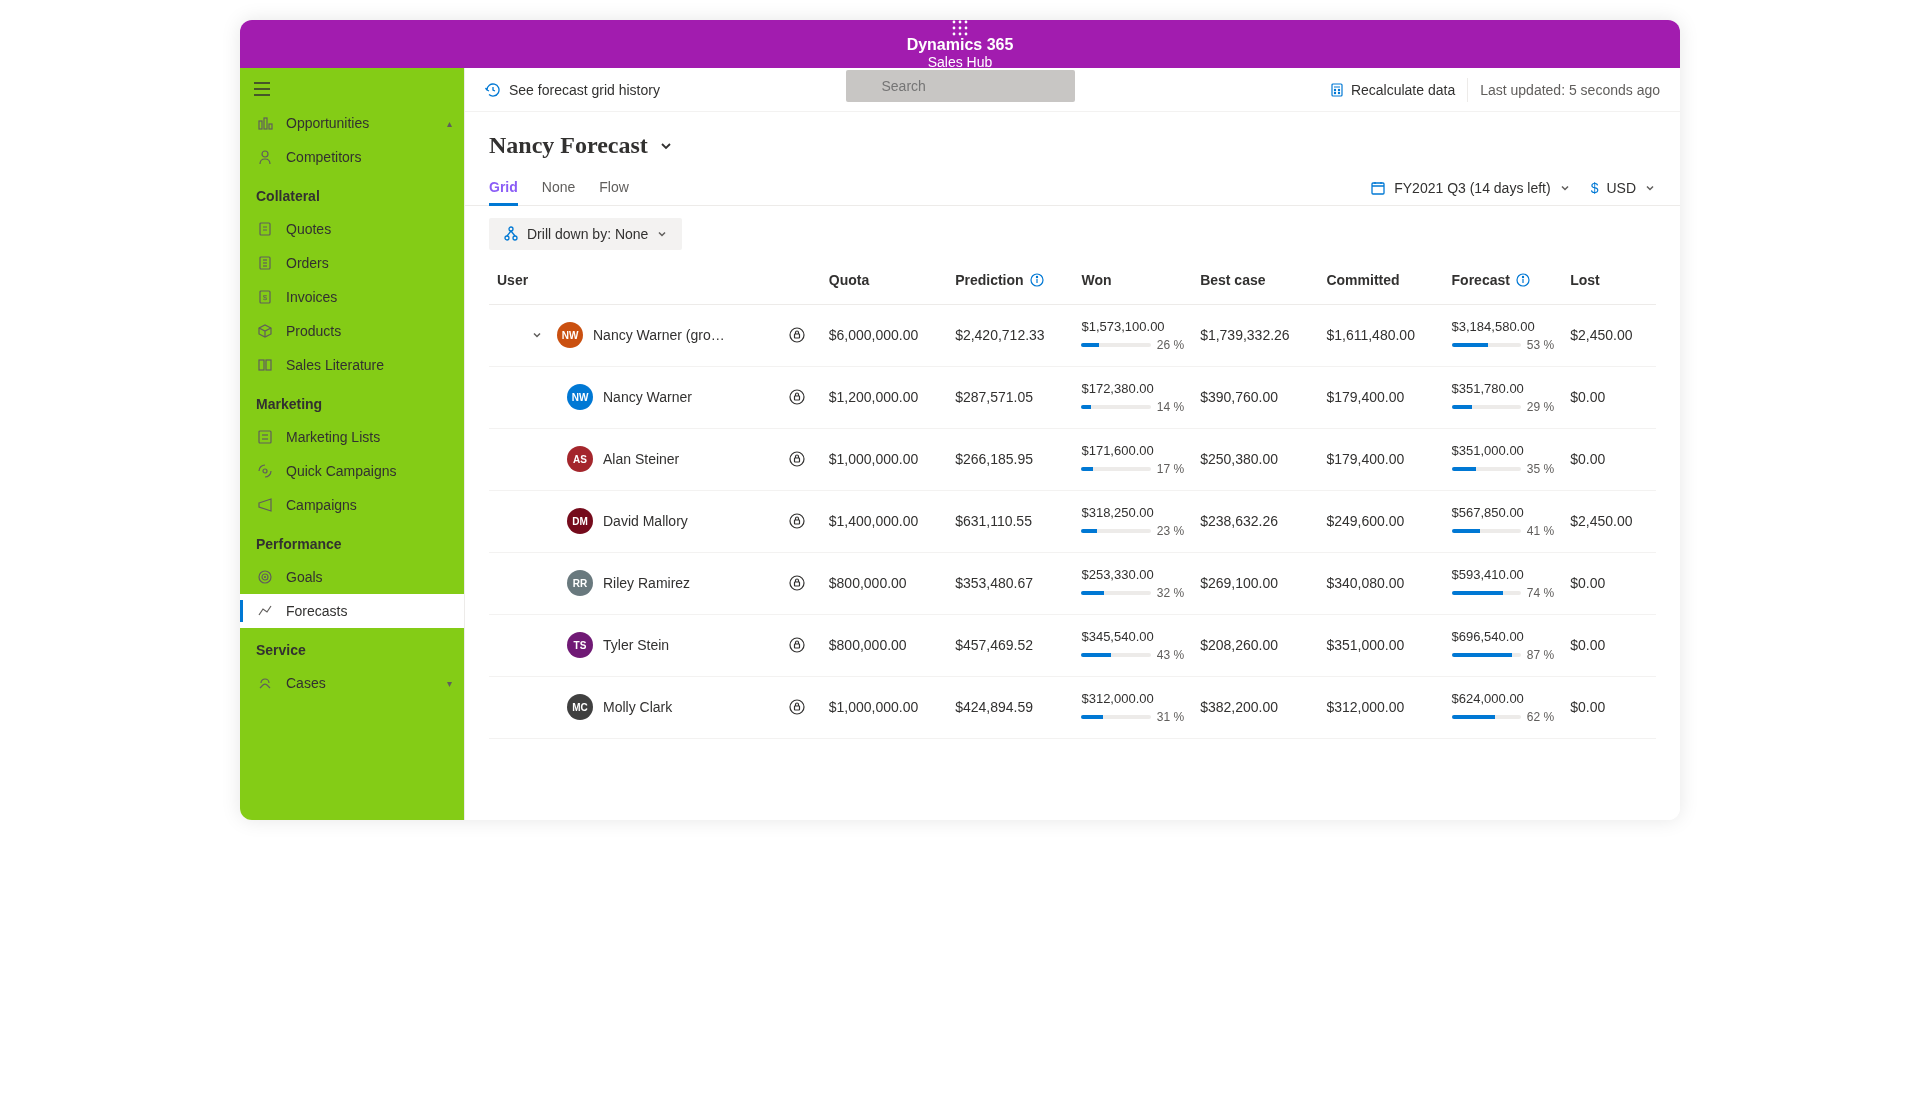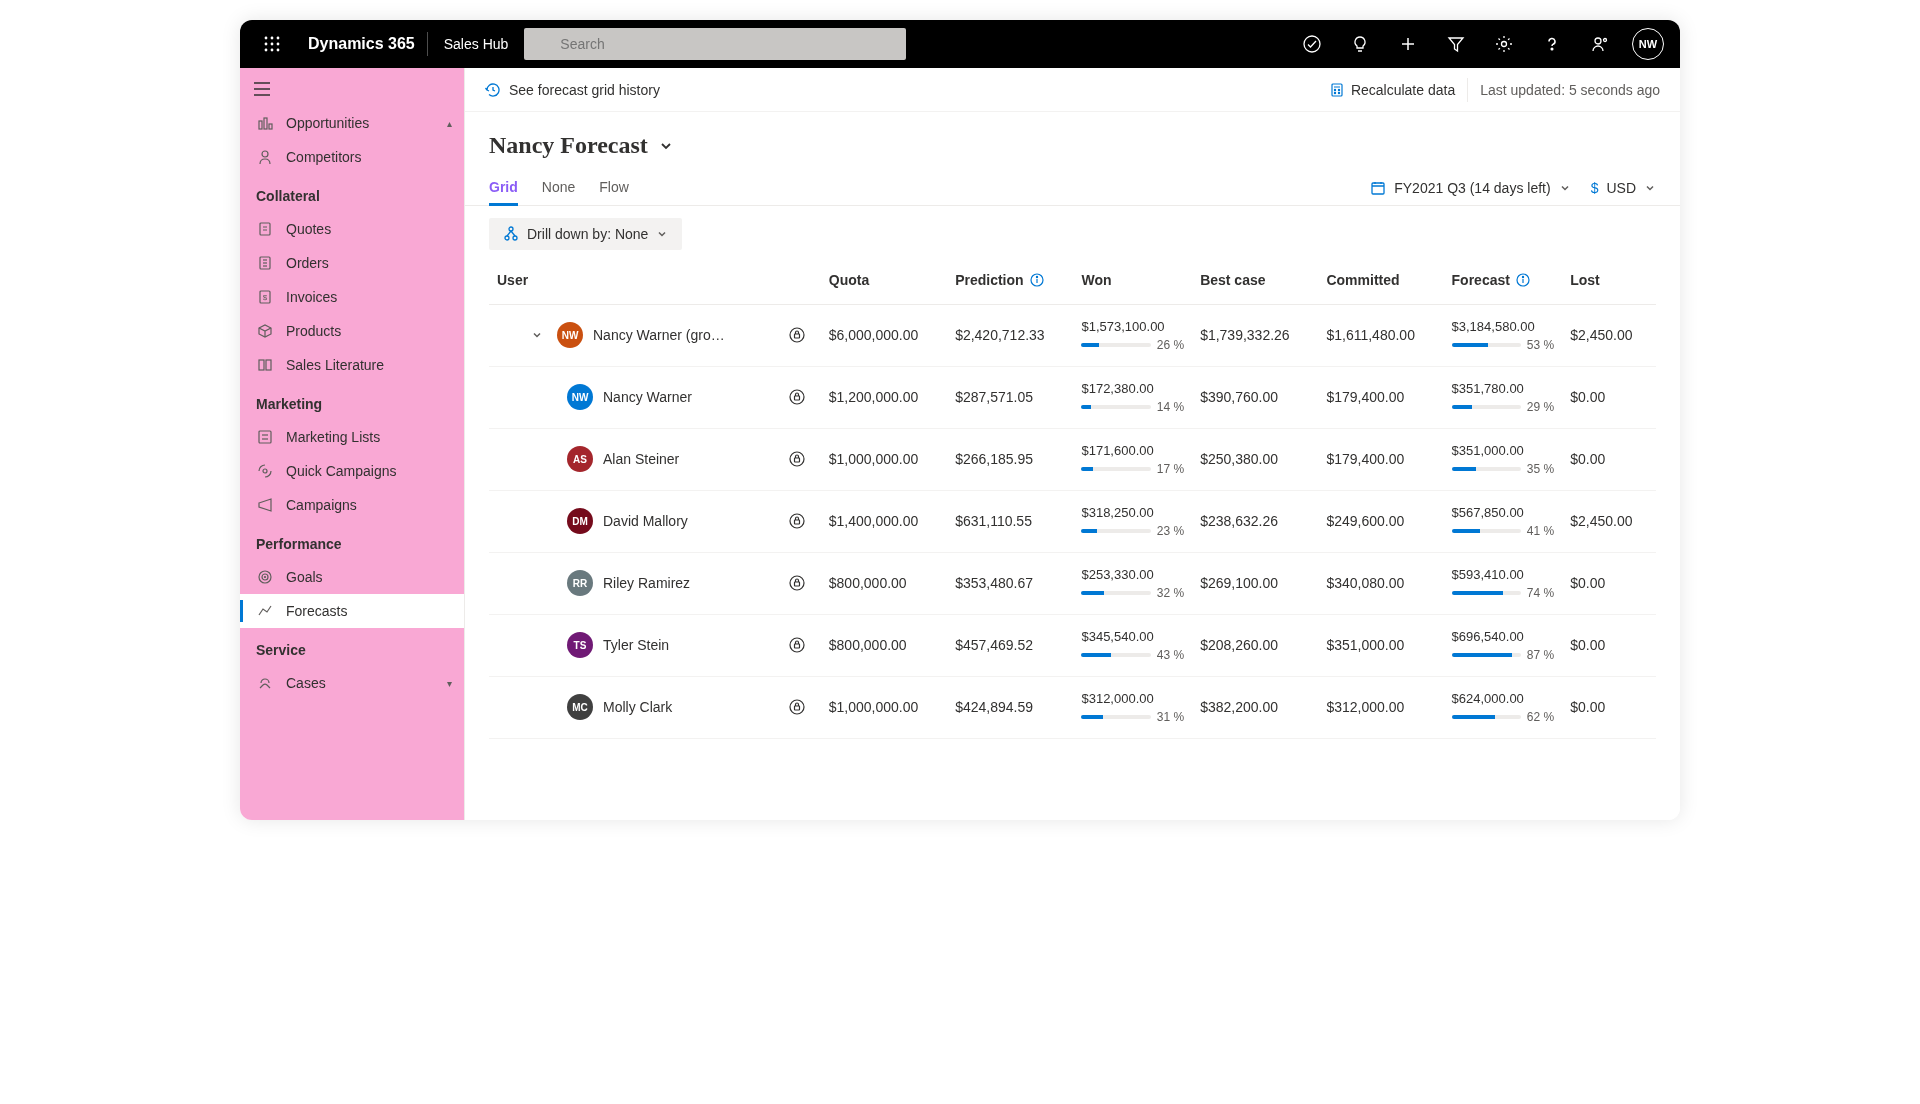--- a/index.html
+++ b/index.html
@@ -1,35 +1,35 @@
 <!DOCTYPE html>
 <html><head>
 <meta charset="utf-8">
 <style>
 * { margin: 0; padding: 0; box-sizing: border-box; }
 body { font-family: "Segoe UI", -apple-system, sans-serif; font-size: 14px; color: #323130; background: #fff; overflow: hidden; }
 .app { width: 1440px; height: 800px; display: flex; flex-direction: column; border-radius: 12px; overflow: hidden; box-shadow: 0 0 20px rgba(0,0,0,0.1); margin: 20px auto; }
 
 
-.topbar { height: 48px; background: #000000; color: #fff; display: flex; align-items: center; padding: 0 8px; flex-shrink: 0; }
+.topbar { height: 48px; background: #a21caf; color: #fff; display: flex; align-items: center; padding: 0 8px; flex-shrink: 0; flex-direction: column; }
 .topbar .waffle { width: 48px; height: 48px; display: flex; align-items: center; justify-content: center; cursor: pointer; }
 .topbar .brand { font-size: 16px; font-weight: 600; padding: 0 12px; }
 .topbar .divider { width: 1px; height: 24px; background: rgba(255,255,255,0.3); }
 .topbar .appname { padding: 0 16px; font-size: 14px; }
 .topbar .search-wrap { flex: 1; max-width: 480px; margin: 0 auto; }
 .topbar .search { width: 100%; height: 32px; background: #c8c6c4; border: none; border-radius: 2px; padding: 0 12px 0 36px; font-size: 14px; color: #605e5c; position: relative; }
 .topbar .search-container { position: relative; width: 100%; }
 .topbar .search-icon-pos { position: absolute; left: 10px; top: 8px; color: #605e5c; }
 .topbar .spacer { flex: 1; }
 .topbar .icon-btn { width: 48px; height: 48px; display: flex; align-items: center; justify-content: center; cursor: pointer; color: #fff; }
 .topbar .avatar-circle { width: 32px; height: 32px; border: 1px solid #fff; border-radius: 50%; display: flex; align-items: center; justify-content: center; font-size: 11px; font-weight: 600; margin: 0 8px; }
 
 
 .main { flex: 1; display: flex; overflow: hidden; }
-.sidebar { width: 225px; background: #f9a8d4; border-right: 1px solid #edebe9; overflow-y: auto; padding-top: 4px; flex-shrink: 0; position: relative; }
+.sidebar { width: 225px; background: #84cc16; border-right: 1px solid #edebe9; overflow-y: auto; padding-top: 4px; flex-shrink: 0; position: relative; }
 .sidebar::-webkit-scrollbar { width: 12px; }
 .sidebar::-webkit-scrollbar-thumb { background: #c8c6c4; border-radius: 6px; }
 .sidebar .ham { padding: 10px 14px; cursor: pointer; }
 .side-item { display: flex; align-items: center; padding: 8px 12px 8px 16px; cursor: pointer; gap: 12px; color: #323130; position: relative; }
 .side-item.active { background: #fff; }
 .side-item.active::before { content: ""; position: absolute; left: 0; top: 6px; bottom: 6px; width: 3px; background: #0078d4; }
 .side-item .icon { width: 18px; height: 18px; display: flex; align-items: center; justify-content: center; color: #605e5c; flex-shrink: 0; }
 .side-item .chev-collapse { margin-left: auto; color: #605e5c; font-size: 10px; }
 .side-header { padding: 14px 16px 8px; font-weight: 600; color: #323130; font-size: 14px; }
 

